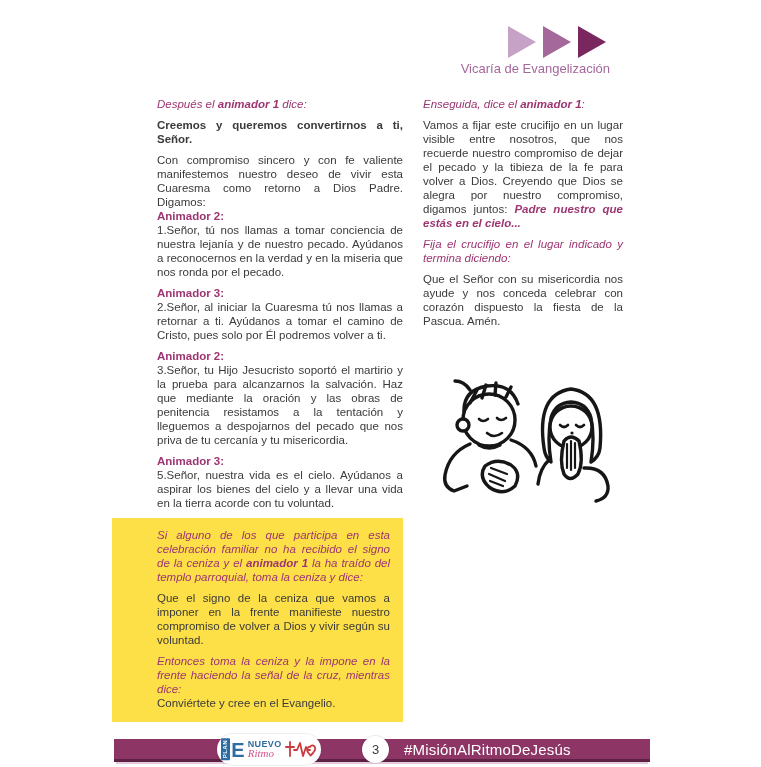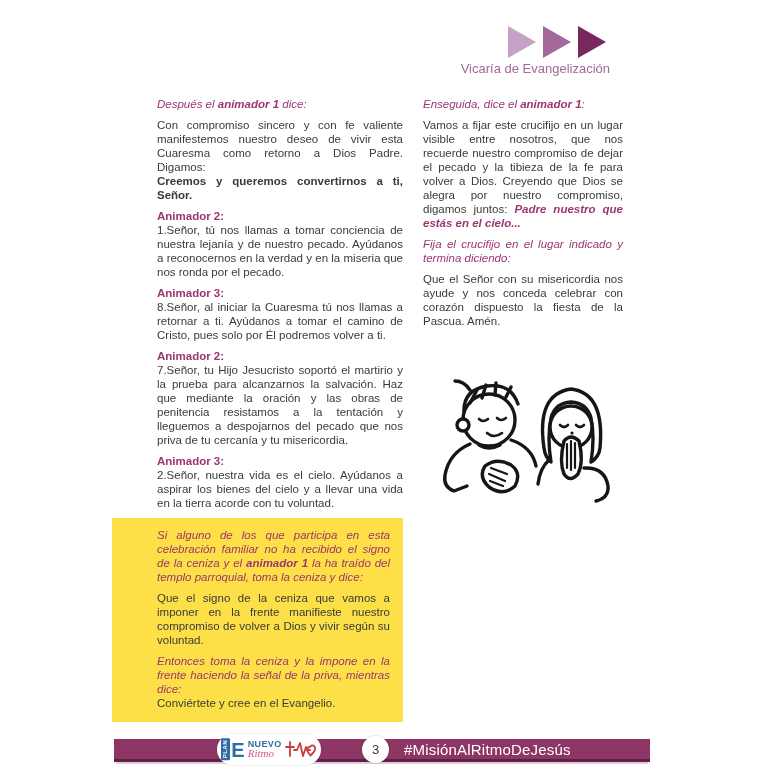--- a/index.html
+++ b/index.html
@@ -66,38 +66,38 @@
 
   <div class="tri-row">
     <span class="tri tri1"></span>
     <span class="tri tri2"></span>
     <span class="tri tri3"></span>
   </div>
   <div class="brand">Vicaría de Evangelización</div>
 
   <section class="col col-left">
     <p class="rubric mb"><span>Después el </span><b>animador 1</b><span> dice:</span></p>
+    <p class="body-text bold mb">Creemos y queremos convertirnos a ti, Señor.</p>
     <p class="body-text">Con compromiso sincero y con fe valiente manifestemos nuestro deseo de vivir esta Cuaresma como retorno a Dios Padre. Digamos:</p>
-    <p class="body-text bold mb">Creemos y queremos convertirnos a ti, Señor.</p>
 
     <div class="mb">
       <p class="heading">Animador 2:</p>
       <p class="body-text">1.Señor, tú nos llamas a tomar conciencia de nuestra lejanía y de nuestro pecado. Ayúdanos a reconocernos en la verdad y en la miseria que nos ronda por el pecado.</p>
     </div>
     <div class="mb">
       <p class="heading">Animador 3:</p>
-      <p class="body-text">8.Señor, al iniciar la Cuaresma tú nos llamas a retornar a ti. Ayúdanos a tomar el camino de Cristo, pues solo por Él podremos volver a ti.</p>
+      <p class="body-text">2.Señor, al iniciar la Cuaresma tú nos llamas a retornar a ti. Ayúdanos a tomar el camino de Cristo, pues solo por Él podremos volver a ti.</p>
     </div>
     <div class="mb">
       <p class="heading">Animador 2:</p>
-      <p class="body-text">7.Señor, tu Hijo Jesucristo soportó el martirio y la prueba para alcanzarnos la salvación. Haz que mediante la oración y las obras de penitencia resistamos a la tentación y lleguemos a despojarnos del pecado que nos priva de tu cercanía y tu misericordia.</p>
+      <p class="body-text">3.Señor, tu Hijo Jesucristo soportó el martirio y la prueba para alcanzarnos la salvación. Haz que mediante la oración y las obras de penitencia resistamos a la tentación y lleguemos a despojarnos del pecado que nos priva de tu cercanía y tu misericordia.</p>
     </div>
     <div>
       <p class="heading">Animador 3:</p>
-      <p class="body-text">2.Señor, nuestra vida es el cielo. Ayúdanos a aspirar los bienes del cielo y a llevar una vida en la tierra acorde con tu voluntad.</p>
+      <p class="body-text">5.Señor, nuestra vida es el cielo. Ayúdanos a aspirar los bienes del cielo y a llevar una vida en la tierra acorde con tu voluntad.</p>
     </div>
   </section>
 
   <section class="col col-right">
     <p class="rubric mb"><span>Enseguida, dice el </span><b>animador 1</b><span>:</span></p>
     <p class="body-text mb"><span>Vamos a fijar este crucifijo en un lugar visible entre nosotros, que nos recuerde nuestro compromiso de dejar el pecado y la tibieza de la fe para volver a Dios. Creyendo que Dios se alegra por nuestro compromiso, digamos juntos: </span><span class="accent">Padre nuestro que estás en el cielo...</span></p>
     <p class="rubric mb">Fija el crucifijo en el lugar indicado y termina diciendo:</p>
     <p class="body-text mb">Que el Señor con su misericordia nos ayude y nos conceda celebrar con corazón dispuesto la fiesta de la Pascua. Amén.</p>
   </section>
 
@@ -140,21 +140,21 @@
       <path d="M48,92 Q60,83 74,91 Q85,99 78,112 Q66,123 52,113 Q41,103 48,92 Z" fill="#ffffff"></path>
       <path d="M54,94 L70,100" stroke-width="2.2"></path>
       <path d="M52,100 L68,107" stroke-width="2.2"></path>
       <path d="M53,107 L66,112" stroke-width="2.2"></path>
     </svg>
   </div>
 
   <div class="ash-box">
     <p class="rubric mb"><span>Si alguno de los que participa en esta celebración familiar no ha recibido el signo de la ceniza y el </span><b>animador 1</b><span> la ha traído del templo parroquial, toma la ceniza y dice:</span></p>
     <p class="body-text mb">Que el signo de la ceniza que vamos a imponer en la frente manifieste nuestro compromiso de volver a Dios y vivir según su voluntad.</p>
-    <p class="rubric">Entonces toma la ceniza y la impone en la frente haciendo la señal de la priva, mientras dice:</p>
+    <p class="rubric">Entonces toma la ceniza y la impone en la frente haciendo la señal de la cruz, mientras dice:</p>
     <p class="body-text">Conviértete y cree en el Evangelio.</p>
   </div>
 
   <div class="footer-bar"></div>
 
   <div class="logo-pill">
     <span class="plan-strip">PLAN</span>
     <span class="logo-e">E</span>
     <span class="logo-col">
       <span class="logo-nuevo">NUEVO</span>

